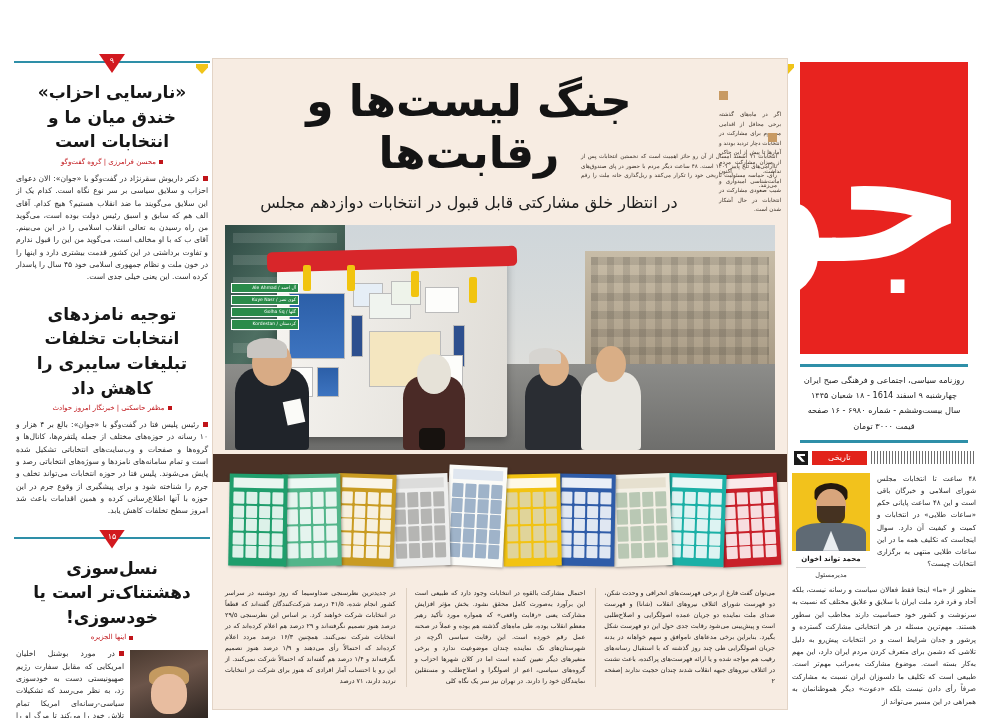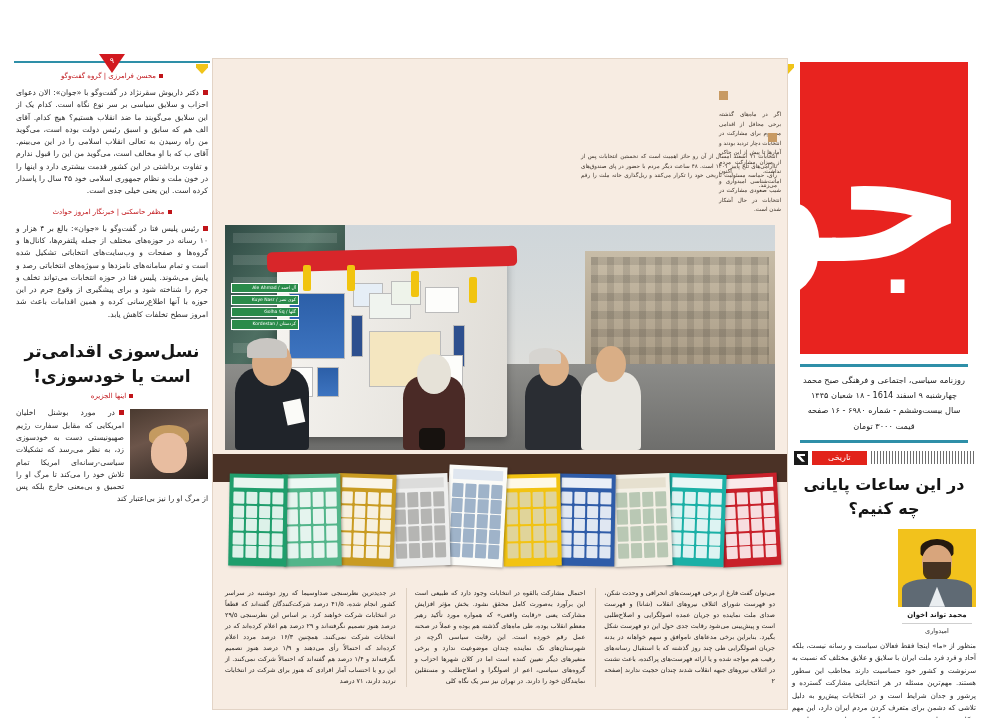--- a/index.html
+++ b/index.html
@@ -357,49 +357,59 @@
   <div class="deco-gold" style="left:196px; top:64px;"></div>
   <div class="deco-gold" style="right:198px; top:64px;"></div>
 
   <div class="sidebar">
 
     <div class="side-block">
       <div class="rule-wrap">
         <div class="rule-line"></div>
         <div class="badge-tri">۹</div>
       </div>
+      <div class="side-title">«نارسایی احزاب» خندق میان ما و انتخابات است</div>
       <div class="side-byline"><span class="sq"></span><span>محسن فرامرزی | گروه گفت‌وگو</span></div>
       <div class="side-body"><span class="lead-sq"></span><span>دکتر داریوش سقرنژاد در گفت‌وگو با «جوان»: الان دعوای احزاب و سلایق سیاسی بر سر نوع نگاه است. کدام یک از این سلایق می‌گویند ما ضد انقلاب هستیم؟ هیچ کدام. آقای الف هم که سابق و اسبق رئیس دولت بوده است، می‌گوید من راه رسیدن به تعالی انقلاب اسلامی را در این می‌بینم. آقای ب که با او مخالف است، می‌گوید من این را قبول ندارم و تفاوت برداشتی در این کشور قدمت بیشتری دارد و اینها را در خون ملت و نظام جمهوری اسلامی خود ۴۵ سال را پاسدار کرده است. این یعنی خیلی جدی است.</span></div>
     </div>
 
     <div class="side-block">
+      <div class="side-title">توجیه نامزدهای انتخابات تخلفات تبلیغات سایبری را کاهش داد</div>
       <div class="side-byline"><span class="sq"></span><span>مظفر حاسکنی | خبرنگار امروز حوادث</span></div>
       <div class="side-body"><span class="lead-sq"></span><span>رئیس پلیس فتا در گفت‌وگو با «جوان»: بالغ بر ۴ هزار و ۱۰ رسانه در حوزه‌های مختلف از جمله پلتفرم‌ها، کانال‌ها و گروه‌ها و صفحات و وب‌سایت‌های انتخاباتی تشکیل شده است و تمام سامانه‌های نامزدها و سوژه‌های انتخاباتی رصد و پایش می‌شوند. پلیس فتا در حوزه انتخابات می‌تواند تخلف و جرم را شناخته شود و برای پیشگیری از وقوع جرم در این حوزه با آنها اطلاع‌رسانی کرده و همین اقدامات باعث شد امروز سطح تخلفات کاهش یابد.</span></div>
     </div>
 
     <div class="side-block">
-      <div class="side-title">نسل‌سوزی اقدامی‌تر است یا خودسوزی!</div>
+      <div class="rule-wrap">
+        <div class="rule-line"></div>
+        <div class="badge-tri">۱۵</div>
+      </div>
+      <div class="side-title">نسل‌سوزی دهشتناک‌تر است یا خودسوزی!</div>
       <div class="side-byline"><span class="sq"></span><span>اینها الجزیره</span></div>
       <div class="side-body">
         <div class="side-photo">
 
           <div class="hair"></div>
           <div class="face"></div>
         </div>
         <span class="lead-sq"></span><span>در مورد بوشنل اخلیان امریکایی که مقابل سفارت رژیم صهیونیستی دست به خودسوزی زد، به نظر می‌رسد که تشکیلات سیاسی-رسانه‌ای امریکا تمام تلاش خود را می‌کند تا مرگ او را تحمیق و بی‌معنی خارج بلکه پس از مرگ او را نیز بی‌اعتبار کند</span>
       </div>
     </div>
   </div>
 
   <div class="main">
 
     <div class="head-row">
       <div class="kicker-col left">
         <span class="kicker-sq"></span>
         <span>اگر در ماه‌های گذشته برخی محافل از اقدامی مسموم برای مشارکت در انتخابات دچار تردید بودند و آمارها تا پیش از این حاکی از میزان مشارکت مردم نداشت، اکنون امانت‌شناسی امیدواری و شیب صعودی مشارکت در انتخابات در حال آشکار شدن است.</span>
+      </div>
+      <div class="headline-col">
+        <div class="headline">جنگ لیست‌ها و رقابت‌ها</div>
+        <div class="subheadline">در انتظار خلق مشارکتی قابل قبول در انتخابات دوازدهم مجلس</div>
       </div>
       <div class="kicker-col right">
         <span class="kicker-sq"></span>
         <span>انتخابات ۱۱ اسفند امسال از آن رو حائز اهمیت است که نخستین انتخابات پس از ناآرامی‌های تلخ پاییز ۱۴۰۱ است. ۴۸ ساعت دیگر مردم با حضور در پای صندوق‌های رأی، حماسه مسئولیت تاریخی خود را تکرار می‌کنند و ریل‌گذاری خانه ملت را رقم می‌زنند.</span>
       </div>
     </div>
 
     <div class="photo-wrap">
       <div class="sky"></div>
       <div class="bldg-l"></div>
@@ -701,46 +711,46 @@
   </div>
 
   <div class="right">
 
     <div class="logo-box">
       <div class="logo-glyph">جوان</div>
     </div>
 
     <div class="mast-rule"></div>
     <div class="mast-info">
-      <div>روزنامه سیاسی، اجتماعی و فرهنگی صبح محمد</div>
+      <div>روزنامه سیاسی، اجتماعی و فرهنگی صبح ایران</div>
       <div>چهارشنبه ۹ اسفند 1614 - ۱۸ شعبان ۱۴۴۵</div>
       <div>سال بیست‌وششم - شماره ۶۹۸۰ - ۱۶ صفحه</div>
       <div>قیمت ۳۰۰۰ تومان</div>
     </div>
     <div class="mast-rule2"></div>
 
     <div class="edt-tagrow">
       <div class="edt-hatch"></div>
       <div class="edt-tag">تاریخی</div>
       <div class="edt-arrow"></div>
     </div>
 
-    <div class="edt-title">در این ساعات پایانی چه کنیم؟</div>
 
     <div class="edt-lead">
+      <div class="edt-lead-txt">۴۸ ساعت تا انتخابات مجلس شورای اسلامی و خبرگان باقی است و این ۴۸ ساعت پایانی حکم «ساعات طلایی» در انتخابات و کمیت و کیفیت آن دارد. سوال اینجاست که تکلیف همه ما در این ساعات طلایی منتهی به برگزاری انتخابات چیست؟</div>
       <div class="edt-photo-wrap">
         <div class="edt-photo">
           <div class="hair"></div>
           <div class="h"></div>
           <div class="beard"></div>
           <div class="suit"></div>
           <div class="shirt"></div>
         </div>
         <div class="edt-name">محمد تواند اخوان</div>
         <div class="edt-sep"></div>
-        <div class="edt-role">امیدواری</div>
+        <div class="edt-role">مدیرمسئول</div>
       </div>
     </div>
 
     <div class="edt-body">منظور از «ما» اینجا فقط فعالان سیاست و رسانه نیست، بلکه آحاد و فرد فرد ملت ایران با سلایق و علایق مختلف که نسبت به سرنوشت و کشور خود حساسیت دارند مخاطب این سطور هستند. مهم‌ترین مسئله در هر انتخاباتی مشارکت گسترده و پرشور و جدان شرایط است و در انتخابات پیش‌رو به دلیل تلاشی که دشمن برای متعرف کردن مردم ایران دارد، این مهم به‌کار بسته است. موضوع مشارکت به‌مراتب مهم‌تر است. طبیعی است که تکلیف ما دلسوزان ایران نسبت به مشارکت صرفاً رأی دادن نیست بلکه «دعوت» دیگر هموطنانمان به همراهی در این مسیر می‌تواند از</div>
   </div>
 
 </div>
 
 </body></html>

